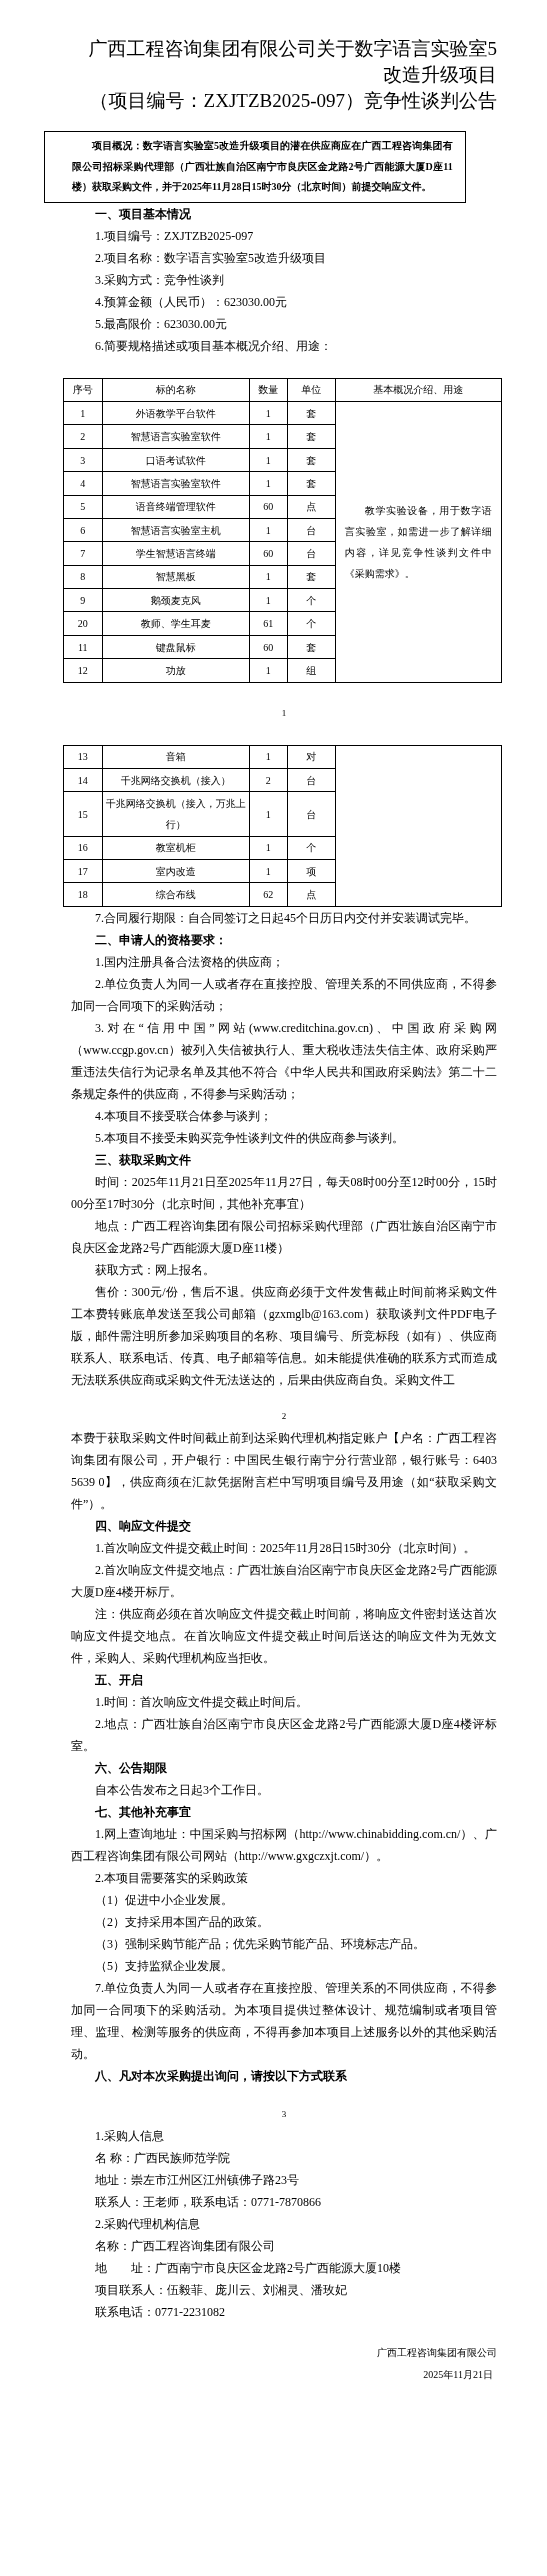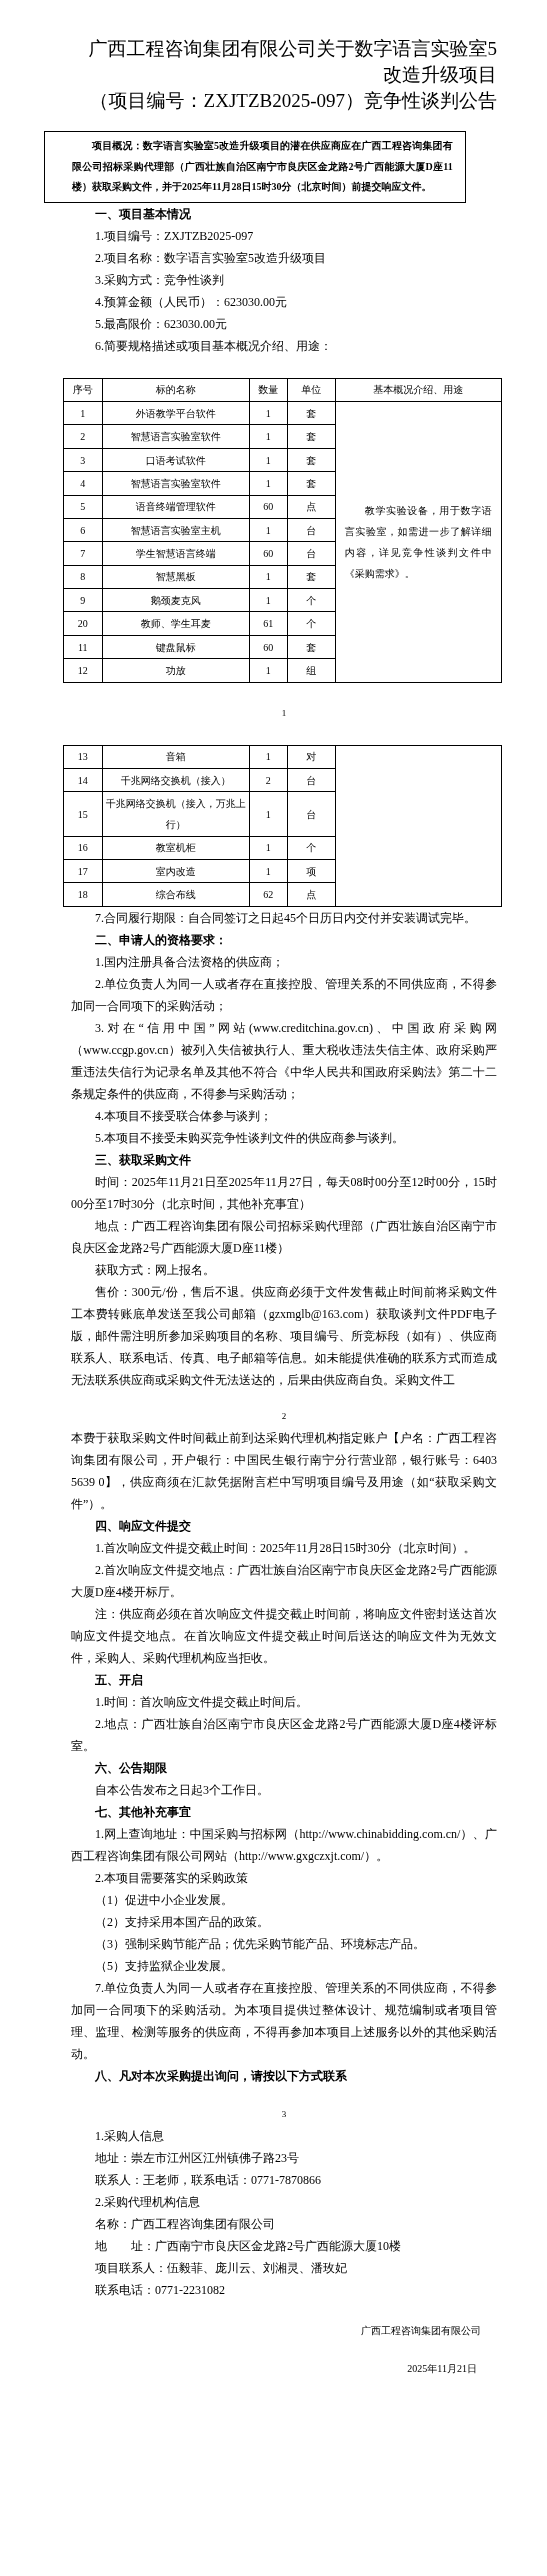--- a/index.html
+++ b/index.html
@@ -56,21 +56,21 @@
 
   .pagenum { margin: 0; text-align: center; font-size: 9px; line-height: 22px; }
   .pn1 { margin-top: 19px; }
   .pn2 { margin-top: 13.7px; }
   .pn3 { margin-top: 16.4px; }
   .pn4 { margin-top: 307px; }
 
   .after-t2 { margin-top: 2.1px; }
 
   .sig { margin: 19px 0 0; text-align: right; font-size: 10px; line-height: 22px; }
-  .sig p { margin: 16px; }
+  .sig p { margin: 0; }
   .sig .sig-date { padding-right: 4.1px; }
 </style>
 </head>
 <body>
 
 <div class="doc">
 
   <h1 class="title">
     <span>广西工程咨询集团有限公司关于数字语言实验室5改造升级项目</span>
     <span>（项目编号：ZXJTZB2025-097）竞争性谈判公告</span>
@@ -269,20 +269,21 @@
   <p class="b">（2）支持采用本国产品的政策。</p>
   <p class="b">（3）强制采购节能产品；优先采购节能产品、环境标志产品。</p>
   <p class="b">（5）支持监狱企业发展。</p>
   <p class="b">7.单位负责人为同一人或者存在直接控股、管理关系的不同供应商，不得参加同一合同项下的采购活动。为本项目提供过整体设计、规范编制或者项目管理、监理、检测等服务的供应商，不得再参加本项目上述服务以外的其他采购活动。</p>
 
   <p class="b h">八、凡对本次采购提出询问，请按以下方式联系</p>
 
   <p class="pagenum pn3">3</p>
 
   <p class="b">1.采购人信息</p>
+  <p class="b">名 称：广西民族师范学院</p>
   <p class="b">地址：崇左市江州区江州镇佛子路23号</p>
   <p class="b">联系人：王老师，联系电话：0771-7870866</p>
   <p class="b">2.采购代理机构信息</p>
   <p class="b">名称：广西工程咨询集团有限公司</p>
   <p class="b">地　　址：广西南宁市良庆区金龙路2号广西能源大厦10楼</p>
   <p class="b">项目联系人：伍毅菲、庞川云、刘湘灵、潘玫妃</p>
   <p class="b">联系电话：0771-2231082</p>
 
   <div class="sig">
     <p>广西工程咨询集团有限公司</p>

